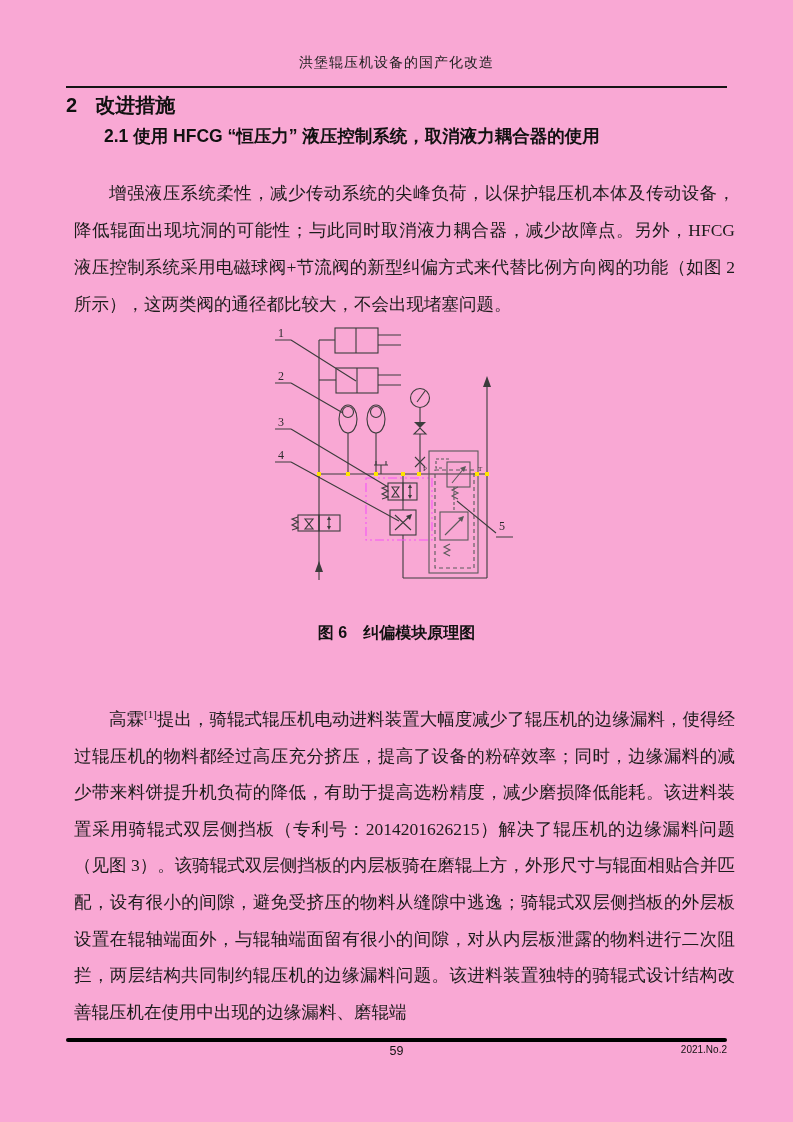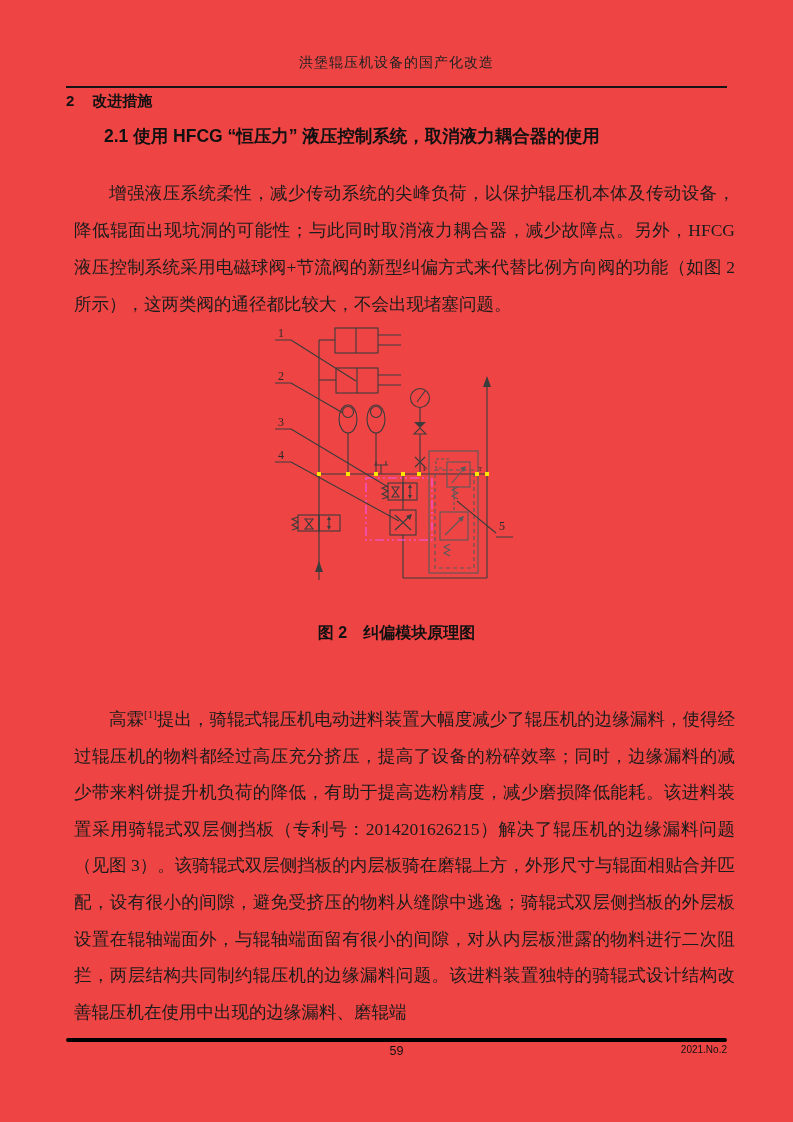--- a/index.html
+++ b/index.html
@@ -1,23 +1,23 @@
 <!DOCTYPE html>
 <html><head>
 <meta charset="utf-8">
 <style>
   html,body{margin:0;padding:0;background:#ffffff;}
-  .page{position:relative;width:793px;height:1122px;background:#ef4444;overflow:hidden;
+  .page{position:relative;width:793px;height:1122px;background:#f9a8d4;overflow:hidden;
         font-family:"Liberation Serif","DejaVu Serif",serif;color:#1c1c1c;}
   .hdr{position:absolute;top:54px;left:0;width:100%;text-align:center;
        font-size:14px;letter-spacing:1px;color:#222;}
   .hdr-rule{position:absolute;top:86px;left:66px;width:661px;height:0;
        border-top:2px solid #151515;}
   .h1{position:absolute;top:92px;left:66px;font-family:"Liberation Sans","DejaVu Sans",sans-serif;
-       font-weight:bold;font-size:15px;color:#111;}
+       font-weight:bold;font-size:20px;color:#111;}
   .h1 .num{margin-right:18px;}
   .h2{position:absolute;left:104px;font-family:"Liberation Sans","DejaVu Sans",sans-serif;
        font-weight:bold;font-size:17.5px;color:#111;white-space:nowrap;}
   .h21{top:124px;}
   .h22{top:661px;}
   .body{position:absolute;left:66px;width:661px;margin:8px;text-align:justify;
         text-indent:2em;font-size:17.5px;color:#1c1c1c;}
   .p1{top:167px;line-height:37px;}
   .p2{top:693px;line-height:36.6px;}
   .p2 sup{font-size:11px;line-height:0;}
@@ -166,21 +166,21 @@
         <text x="10" y="62">2</text>
         <text x="10" y="108">3</text>
         <text x="10" y="141">4</text>
         <text x="231" y="212">5</text>
         <text x="155" y="153" font-size="7">P</text>
         <text x="210" y="153" font-size="7">T</text>
       </g>
     </svg>
   </div>
 
-  <div class="figcap">图 2　纠偏模块原理图</div>
+  <div class="figcap">图 6　纠偏模块原理图</div>
 
 
   <p class="body p2"><span>高霖</span><sup>[1]</sup><span>提出，骑辊式辊压机电动进料装置大幅度减少了辊压机的边缘漏料，使得经过辊压机的物料都经过高压充分挤压，提高了设备的粉碎效率；同时，边缘漏料的减少带来料饼提升机负荷的降低，有助于提高选粉精度，减少磨损降低能耗。该进料装置采用骑辊式双层侧挡板（专利号：2014201626215）解决了辊压机的边缘漏料问题（见图 3）。该骑辊式双层侧挡板的内层板骑在磨辊上方，外形尺寸与辊面相贴合并匹配，设有很小的间隙，避免受挤压的物料从缝隙中逃逸；骑辊式双层侧挡板的外层板设置在辊轴端面外，与辊轴端面留有很小的间隙，对从内层板泄露的物料进行二次阻拦，两层结构共同制约辊压机的边缘漏料问题。该进料装置独特的骑辊式设计结构改善辊压机在使用中出现的边缘漏料、磨辊端</span></p>
 
   <div class="foot-bar"></div>
   <div class="foot-page">59</div>
   <div class="foot-issue">2021.No.2</div>
 
 </div>
 

